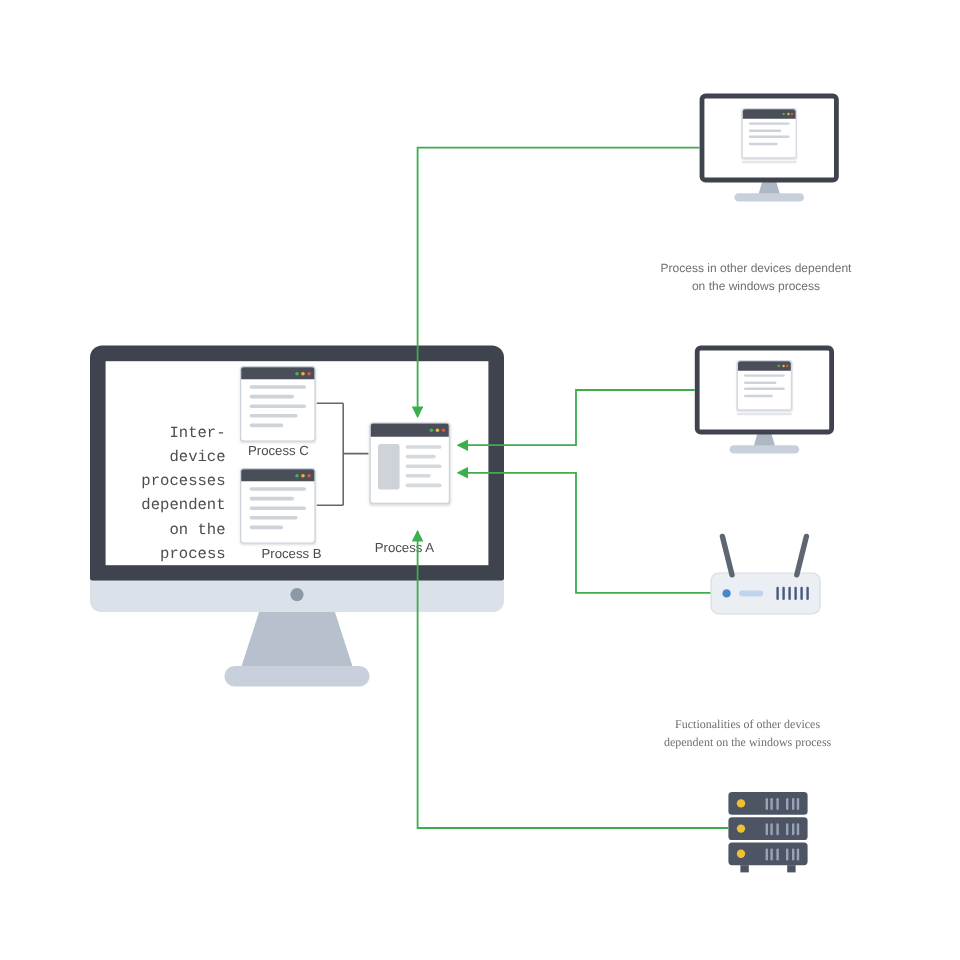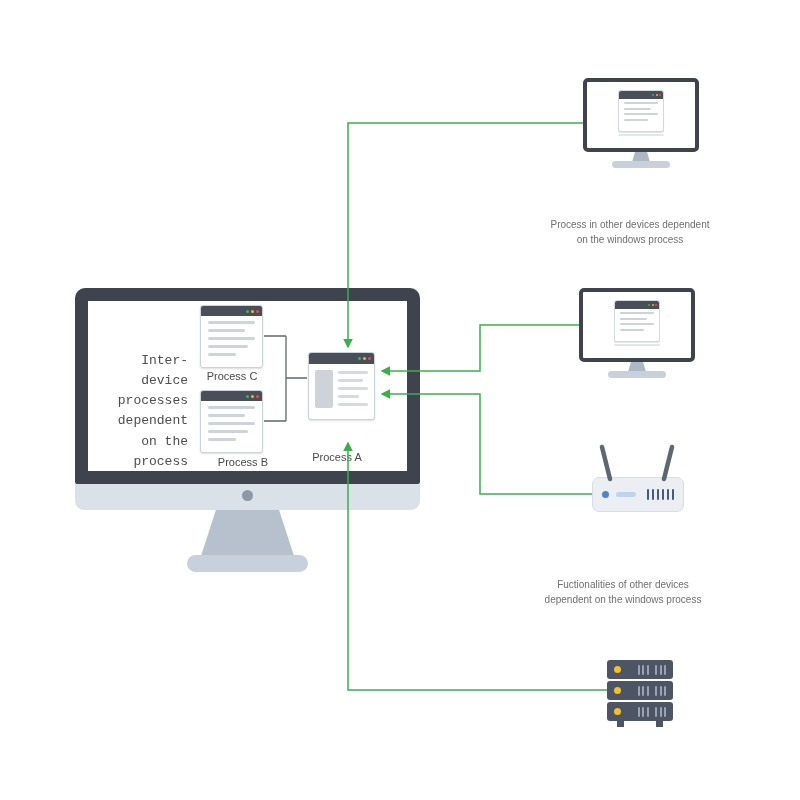--- a/index.html
+++ b/index.html
@@ -211,21 +211,21 @@
     <span class="r-leds">
       <span class="r-led"></span>
       <span class="r-led"></span>
       <span class="r-led"></span>
       <span class="r-led"></span>
       <span class="r-led"></span>
       <span class="r-led"></span>
     </span>
   </div>
 
-  <div class="caption" style="left:503px;top:577px;width:240px;">Fuctionalities of other devices
+  <div class="caption" style="left:503px;top:597px;width:240px;font-family:Liberation Serif, serif;">Fuctionalities of other devices
 dependent on the windows process</div>
 
   <div class="abs server">
     <div class="s-unit">
       <span class="s-dot"></span>
       <span class="s-leds">
         <span class="s-led"></span>
         <span class="s-led"></span>
         <span class="s-led"></span>
         <span class="s-led gap"></span>

